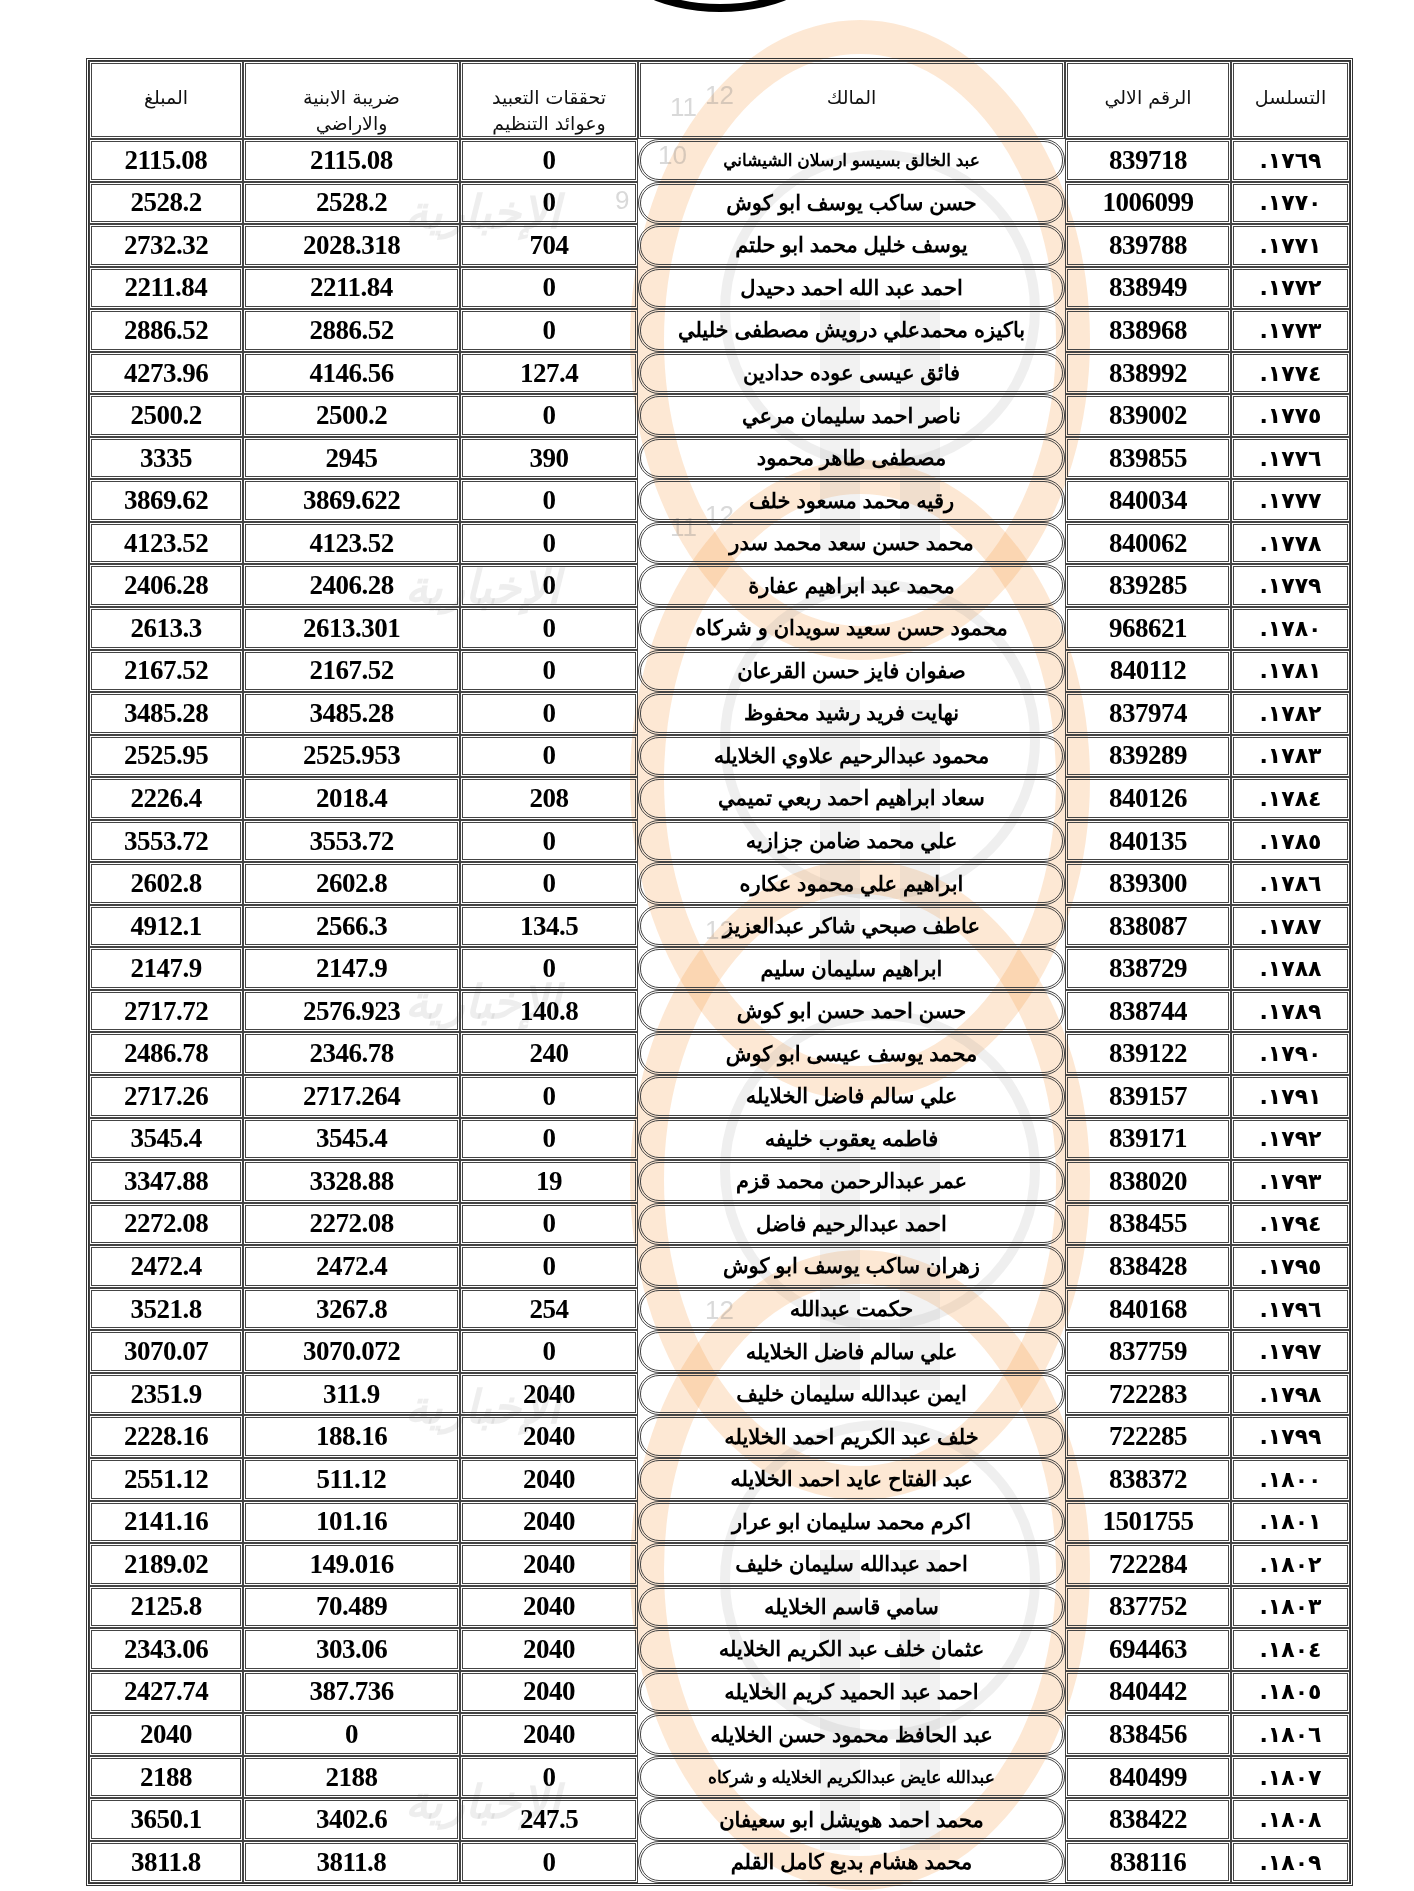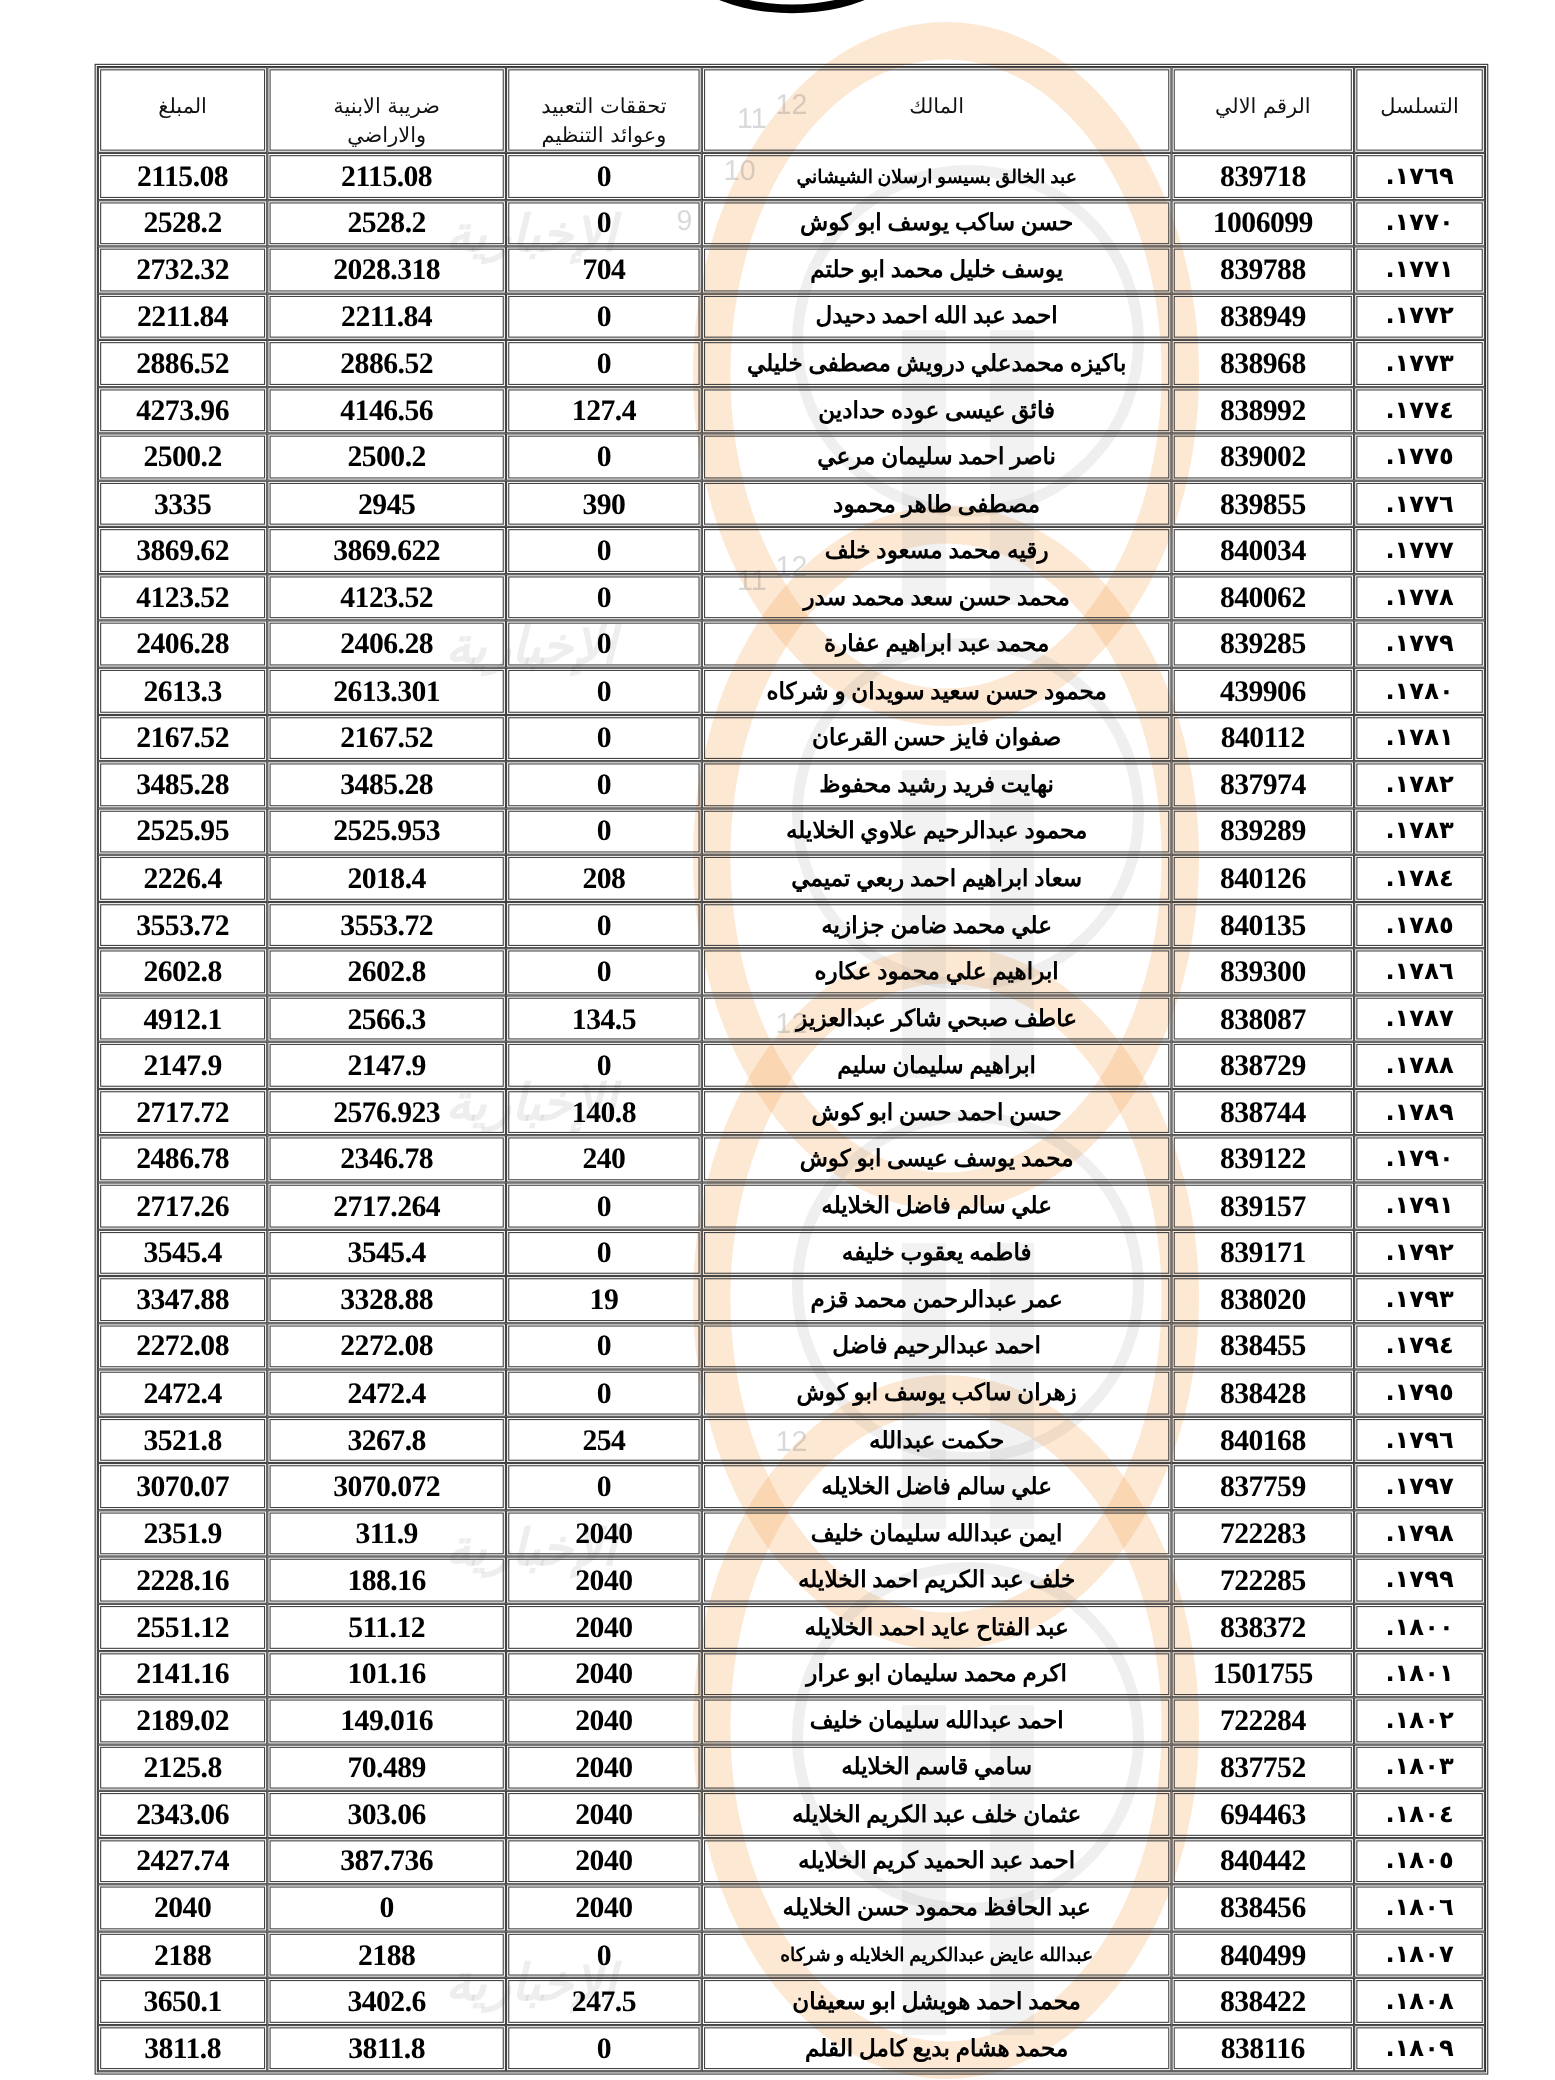--- a/index.html
+++ b/index.html
@@ -94,23 +94,24 @@
     height: 42.56px;
     font-weight: bold;
     color: #000;
   }
   td.num {
     font-family: "Liberation Serif", serif;
     font-size: 27px;
     letter-spacing: -0.5px;
   }
   td.owner {
-    font-family: Liberation Serif, serif;
+    font-family: Liberation Sans, sans-serif;
     font-size: 21px;
     white-space: nowrap;
+    border-radius: 21px;
   }
   td.owner.small {
     font-size: 17px;
   }
   td.seq {
     font-family: "DejaVu Sans", sans-serif;
     font-weight: normal;
     font-size: 22px;
     text-align: right;
     padding-right: 22px;
@@ -265,21 +266,21 @@
       <tr>
         <td class="seq">١٧٧٩.</td>
         <td class="num">839285</td>
         <td class="owner">محمد عبد ابراهيم عفارة</td>
         <td class="num">0</td>
         <td class="num">2406.28</td>
         <td class="num">2406.28</td>
       </tr>
       <tr>
         <td class="seq">١٧٨٠.</td>
-        <td class="num">439906</td>
+        <td class="num">968621</td>
         <td class="owner">محمود حسن سعيد سويدان و شركاه</td>
         <td class="num">0</td>
         <td class="num">2613.301</td>
         <td class="num">2613.3</td>
       </tr>
       <tr>
         <td class="seq">١٧٨١.</td>
         <td class="num">840112</td>
         <td class="owner">صفوان فايز حسن القرعان</td>
         <td class="num">0</td>

